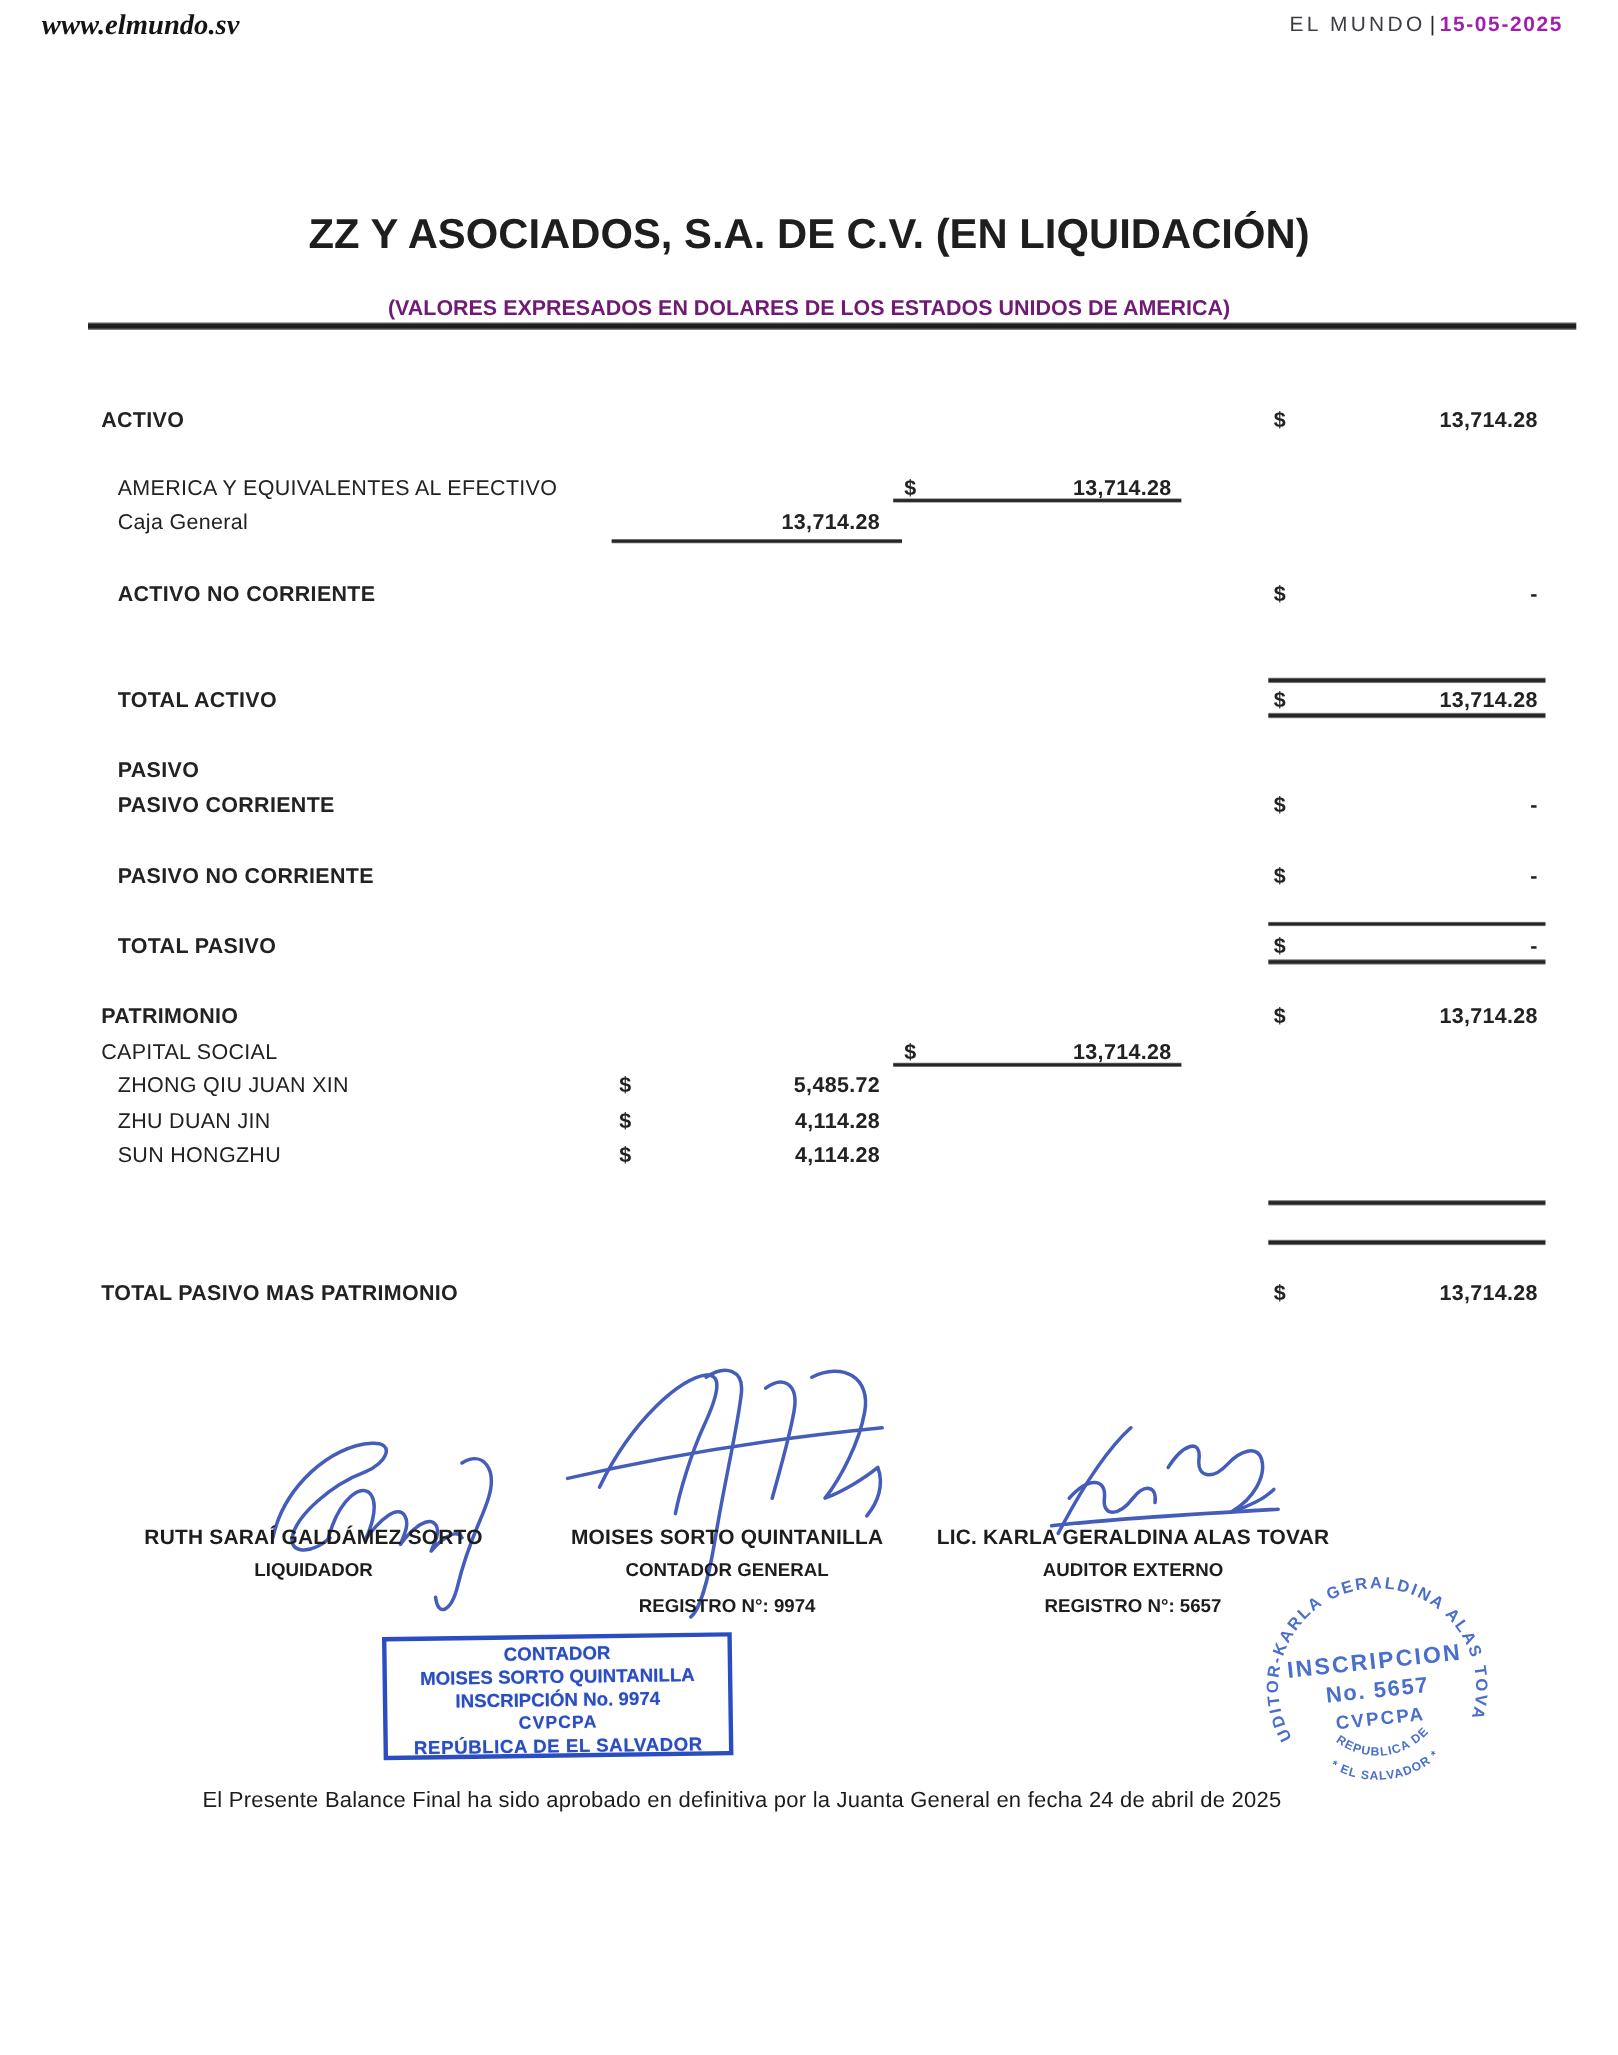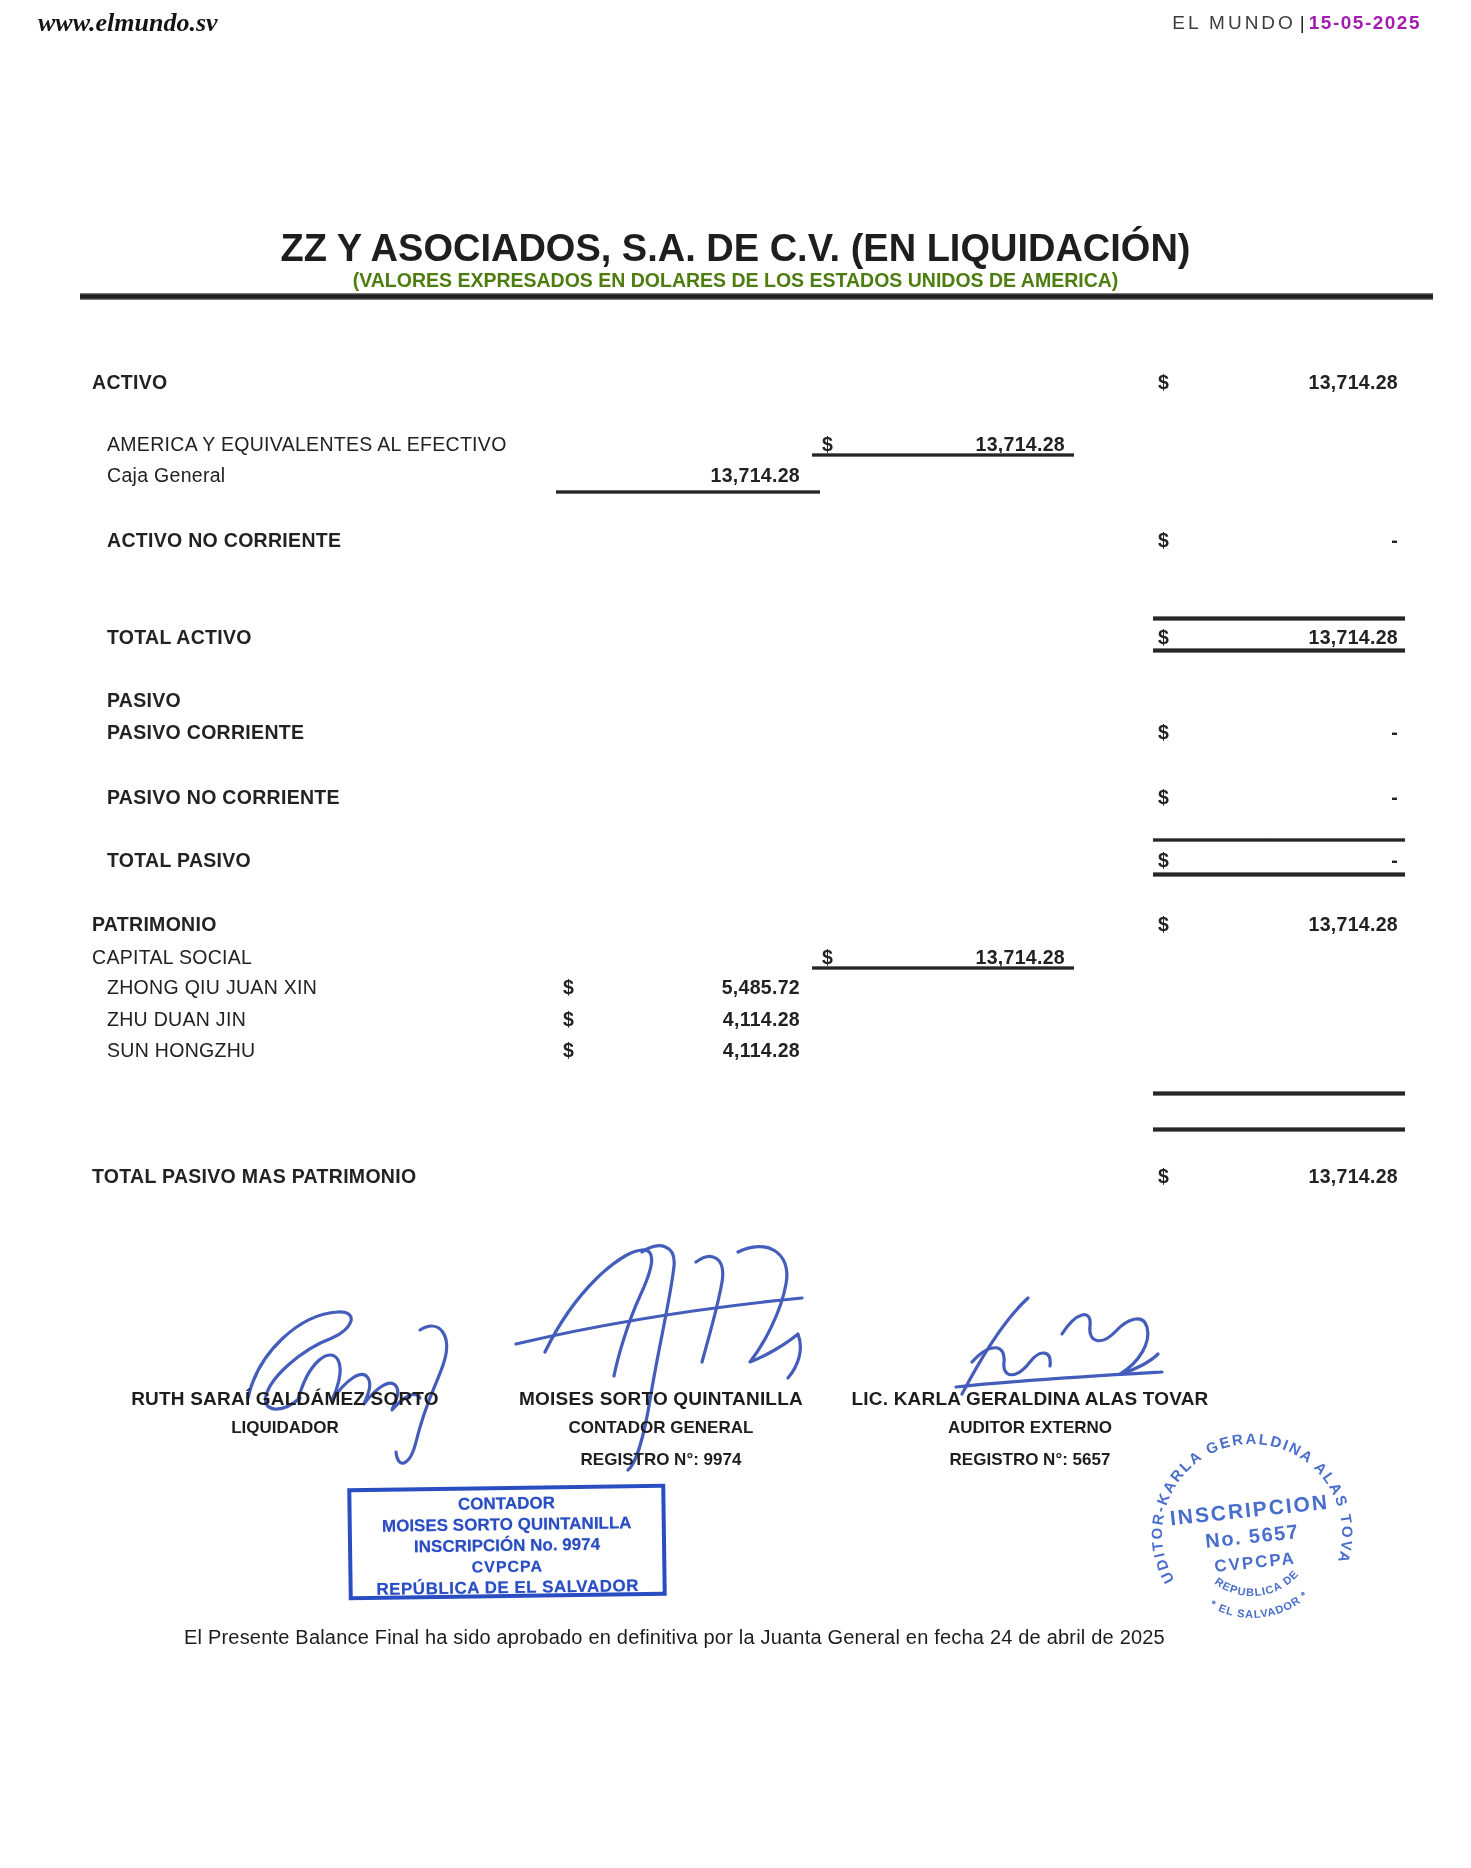--- a/index.html
+++ b/index.html
@@ -7,25 +7,25 @@
         font-family:"Liberation Sans",sans-serif;color:#222;border-radius:17px;}
   
   .mast-left{position:absolute;left:38px;top:8px;font-family:"Liberation Serif",serif;
              font-style:italic;font-weight:bold;font-size:26px;color:#141414;}
   .mast-right{position:absolute;right:50px;top:12px;font-size:19px;color:#3c3c42;
               letter-spacing:3px;white-space:nowrap;}
   .mast-right .sep{color:#222;font-weight:400;margin:0 4px;letter-spacing:0;}
   .mast-right .date{font-weight:bold;color:#a21caf;letter-spacing:1.5px;}
   
   .company{position:absolute;left:0;top:192px;width:100%;text-align:center;
-           font-size:38px;font-weight:bold;color:#1e1e1e;letter-spacing:0;margin-top:35px;}
+           font-size:38px;font-weight:bold;color:#1e1e1e;letter-spacing:0;}
   .statement{position:absolute;left:0;top:237px;width:100%;text-align:center;
              font-size:27px;font-weight:bold;color:#1e1e1e;}
   .curnote{position:absolute;left:0;top:269px;width:100%;text-align:center;
-           font-size:19.5px;font-weight:bold;color:#4d7c0f;}
+           font-size:19.5px;font-weight:bold;color:#701a75;}
   .hrule{position:absolute;left:80px;top:293px;width:1353px;height:7px;
          background:linear-gradient(#9a9a9a,#1f1f1f 28%,#1f1f1f 72%,#9a9a9a);}
   
   .trow{position:absolute;left:0;width:100%;height:24px;font-size:19.5px;line-height:24px;
         letter-spacing:.3px;white-space:nowrap;}
   .trow .lbl{position:absolute;left:92px;}
   .trow .lbl.ind{left:107px;}
   .trow.b .lbl{font-weight:bold;}
   .c1d{position:absolute;left:563px;width:24px;font-weight:bold;}
   .c1v{position:absolute;left:590px;width:210px;text-align:right;font-weight:bold;}

